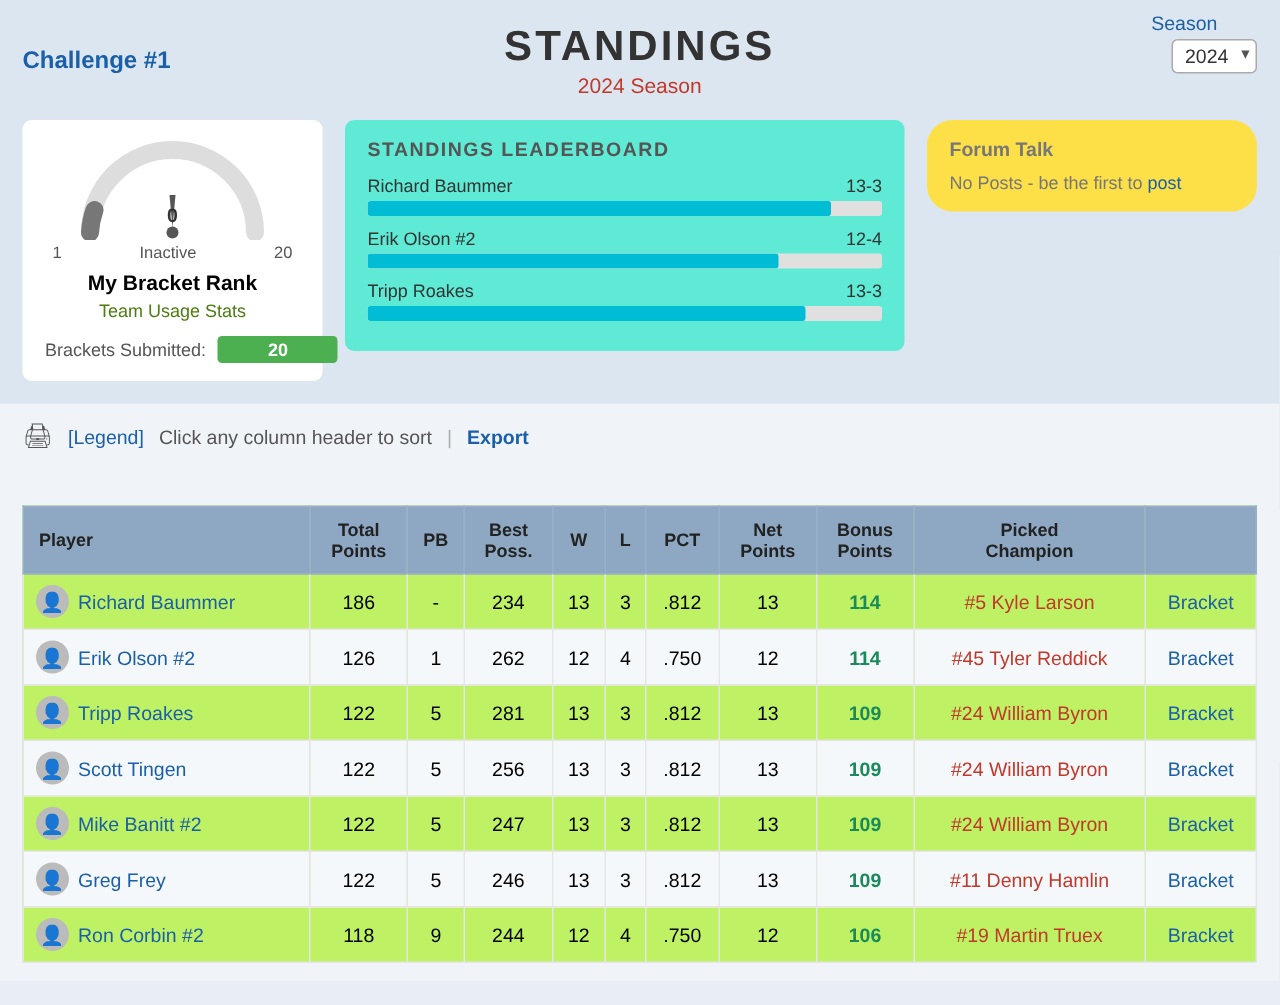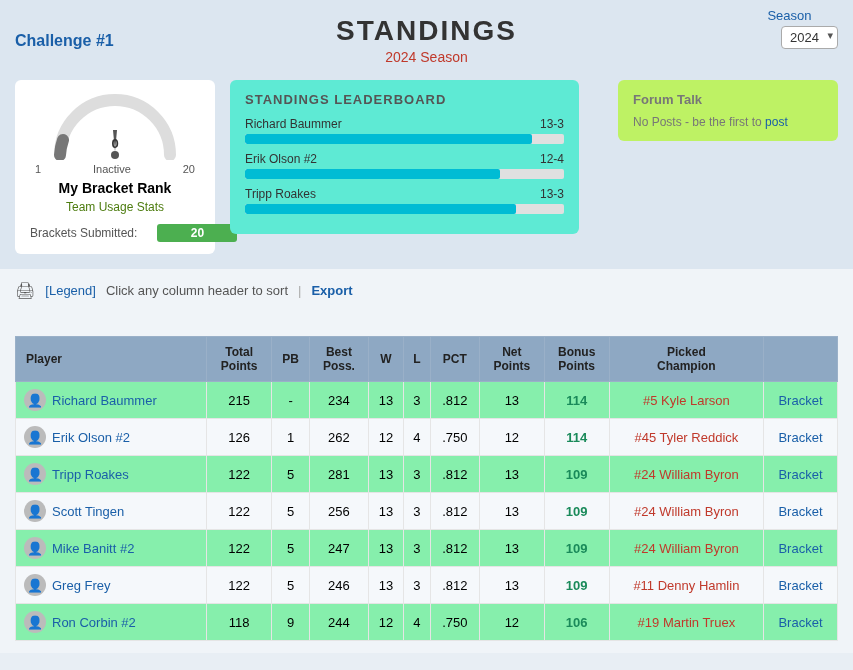--- a/index.html
+++ b/index.html
@@ -123,21 +123,21 @@
     .team-usage-link {
       color: #4d7c0f;
       font-size: 12px;
       text-decoration: none;
       display: block;
       margin-top: 4px;
     }
     .brackets-row {
       display: flex;
       align-items: center;
-      gap: 20px;
+      gap: 8px;
       margin-top: 10px;
       font-size: 12px;
     }
     .brackets-row .label {
       color: #555;
       white-space: nowrap;
     }
     .progress-bar-outer {
       flex: 1;
       background: #4caf50;
@@ -184,26 +184,25 @@
       overflow: hidden;
     }
     .lb-bar-inner {
       height: 100%;
       background: #00bcd4;
       border-radius: 2px;
     }
 
     
     .forum-card {
-      background: #bef264;
-      border-radius: 6px;
+      background: #fde047;
+      border-radius: 17px;
       padding: 12px 15px;
       width: 220px;
       flex-shrink: 0;
-      margin-left: 24px;
     }
     .forum-card h3 {
       font-size: 13px;
       color: #777;
       margin-bottom: 8px;
     }
     .forum-card p {
       font-size: 12px;
       color: #777;
     }
@@ -242,21 +241,21 @@
     .export-link {
       color: #1a5fa8;
       text-decoration: none;
       font-weight: bold;
     }
 
     
     .standings-table {
       width: 100%;
       border-collapse: collapse;
-      background: #86efac;
+      background: #bef264;
       font-size: 13px;
       margin-top: 36px;
     }
     .standings-table thead tr {
       background: #8ea8c3;
       color: #222;
     }
     .standings-table thead th {
       padding: 8px 6px;
       text-align: center;
@@ -443,21 +442,21 @@
       </tr>
     </thead>
     <tbody id="table-body">
     <tr>
     <td class="player-col">
       <div class="player-cell">
         <div class="player-icon">👤</div>
         <a href="#" class="player-name">Richard Baummer</a>
       </div>
     </td>
-    <td>215</td>
+    <td>186</td>
     <td>-</td>
     <td>234</td>
     <td>13</td>
     <td>3</td>
     <td>.812</td>
     <td>13</td>
     <td class="bonus-col">114</td>
     <td class="champion-col">#5 Kyle Larson</td>
     <td><a href="#" class="bracket-link">Bracket</a></td>
   </tr>

